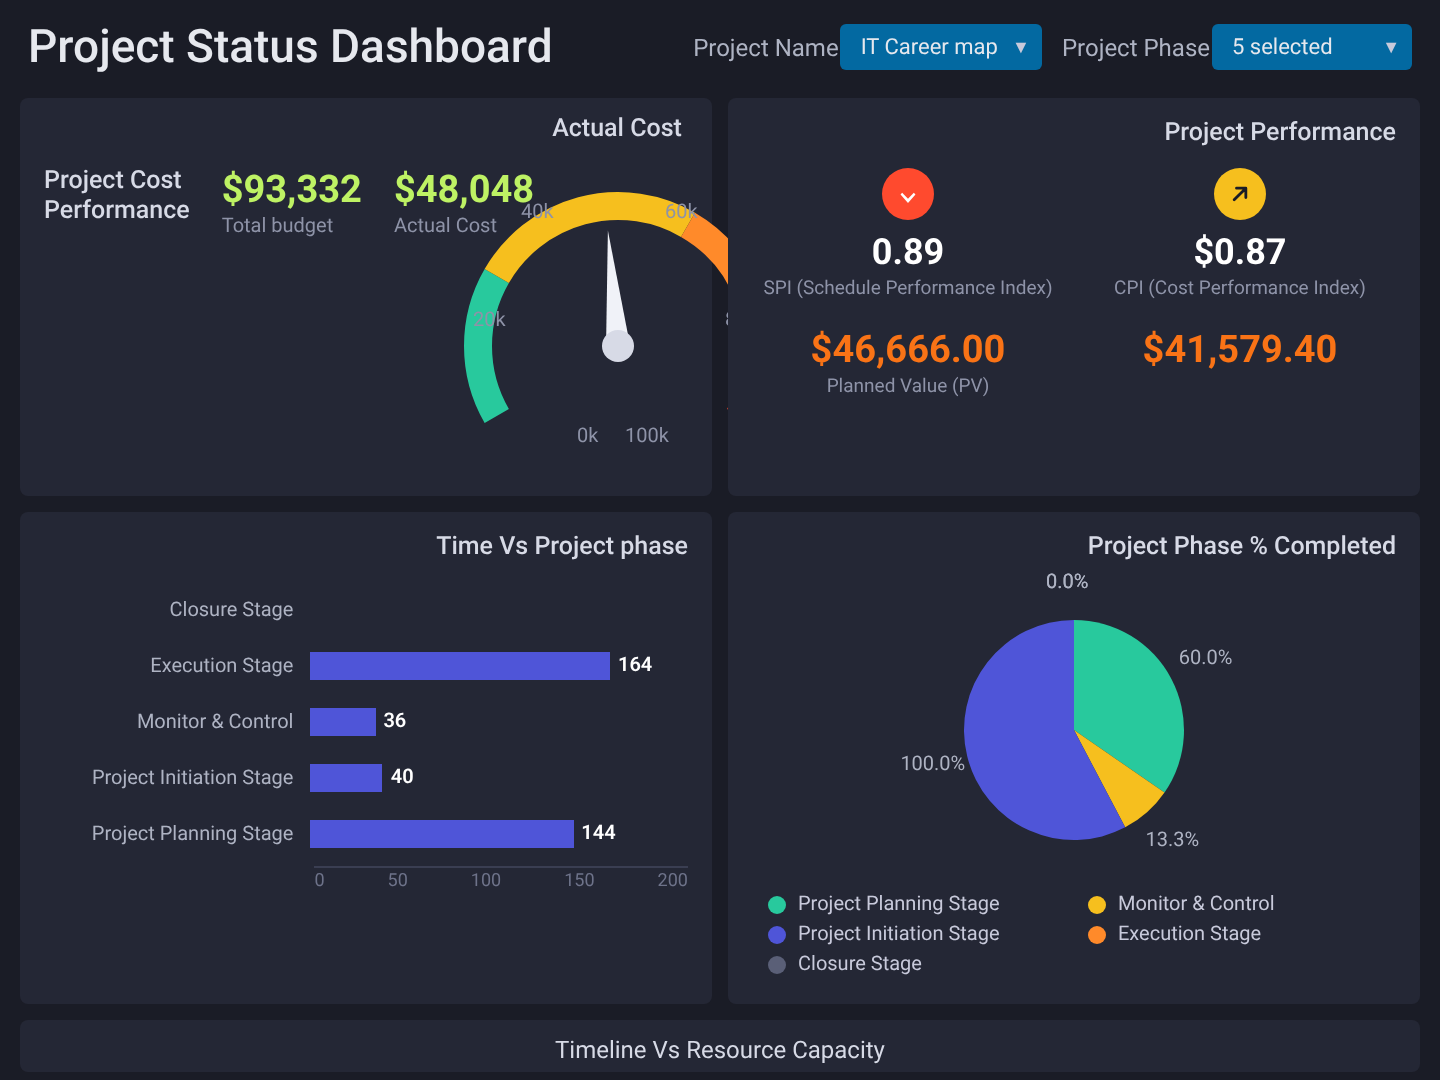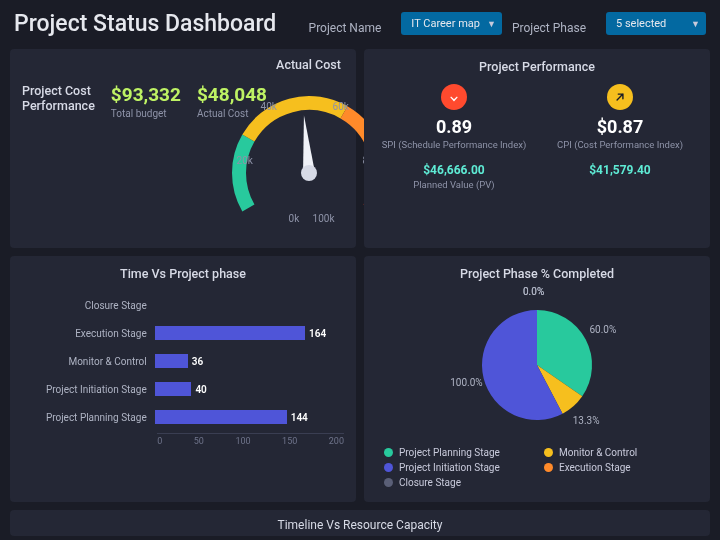--- a/index.html
+++ b/index.html
@@ -18,22 +18,22 @@
   }
   .topbar .title {
     font-size: 23px;
     font-weight: 500;
     color: #e6e8ee;
     flex: 0 0 auto;
   }
   .topbar .spacer { flex: 1; }
   .filter {
     display: flex;
-    align-items: flex-end;
-    gap: 20px;
+    align-items: center;
+    gap: 1px;
     font-size: 12px;
     color: #aeb3c3;
   }
   .dropdown {
     background: #0369a1;
     border: none;
     color: #e6e8ee;
     padding: 5px 22px 5px 10px;
     border-radius: 3px;
     font-size: 11px;
@@ -55,21 +55,21 @@
     gap: 8px;
     padding: 0 10px 10px;
   }
   .card {
     background: #242735;
     border-radius: 4px;
     padding: 10px 12px 14px;
     position: relative;
   }
   .card-h {
-    text-align: center;
+    text-align: right;
     font-size: 12.5px;
     color: #d7dae6;
     font-weight: 500;
     margin-bottom: 10px;
   }
   
   .cost-row { display: flex; align-items: flex-start; gap: 6px; }
   .cost-col { flex: 0 0 40%; display: flex; flex-direction: row; gap: 16px; padding-top: 24px; }
   .metric .big { font-size: 19px; font-weight: 700; color: #bef264; }
   .metric .sub { font-size: 10px; color: #8e93a8; margin-top: 2px; }
@@ -87,21 +87,21 @@
     width: 26px; height: 26px; border-radius: 50%;
     display: inline-flex; align-items: center; justify-content: center;
     margin-bottom: 6px;
   }
   .perf-icon.bad { background: #ff4a2e; color: #fff; }
   .perf-icon.good { background: #f6bf1e; color: #1a1c26; }
   .perf-icon svg { width: 14px; height: 14px; }
   .perf-val { font-size: 18px; font-weight: 700; color: #fff; }
   .perf-sub { font-size: 9.5px; color: #8e93a8; margin-top: 2px; line-height: 1.3; }
   .perf-sec { margin-top: 12px; }
-  .perf-sec .v { font-size: 12px; font-weight: 700; color: #5eead4; }
+  .perf-sec .v { font-size: 19px; font-weight: 700; color: #f97316; }
   .perf-sec .s { font-size: 9.5px; color: #8e93a8; margin-top: 2px; }
   
   .bars { padding: 2px 6px 0 0; }
   .bar-row { display: flex; align-items: center; height: 24px; margin-bottom: 4px; }
   .bar-label { flex: 0 0 42%; text-align: right; padding-right: 8px; font-size: 10px; color: #aeb3c3; }
   .bar-track { flex: 1; position: relative; height: 14px; }
   .bar-fill { position: absolute; left: 0; top: 0; bottom: 0; background: #4f55d8; }
   .bar-val { position: absolute; top: 50%; transform: translateY(-50%); font-size: 10px; font-weight: 600; color: #fff; }
   .axis { display: flex; margin-left: 42%; font-size: 9px; color: #6e738a; border-top: 1px solid #3a3e52; justify-content: space-between; padding-top: 2px; }
   .axis-lbl { text-align: center; font-size: 10px; color: #8e93a8; margin-top: 6px; }

